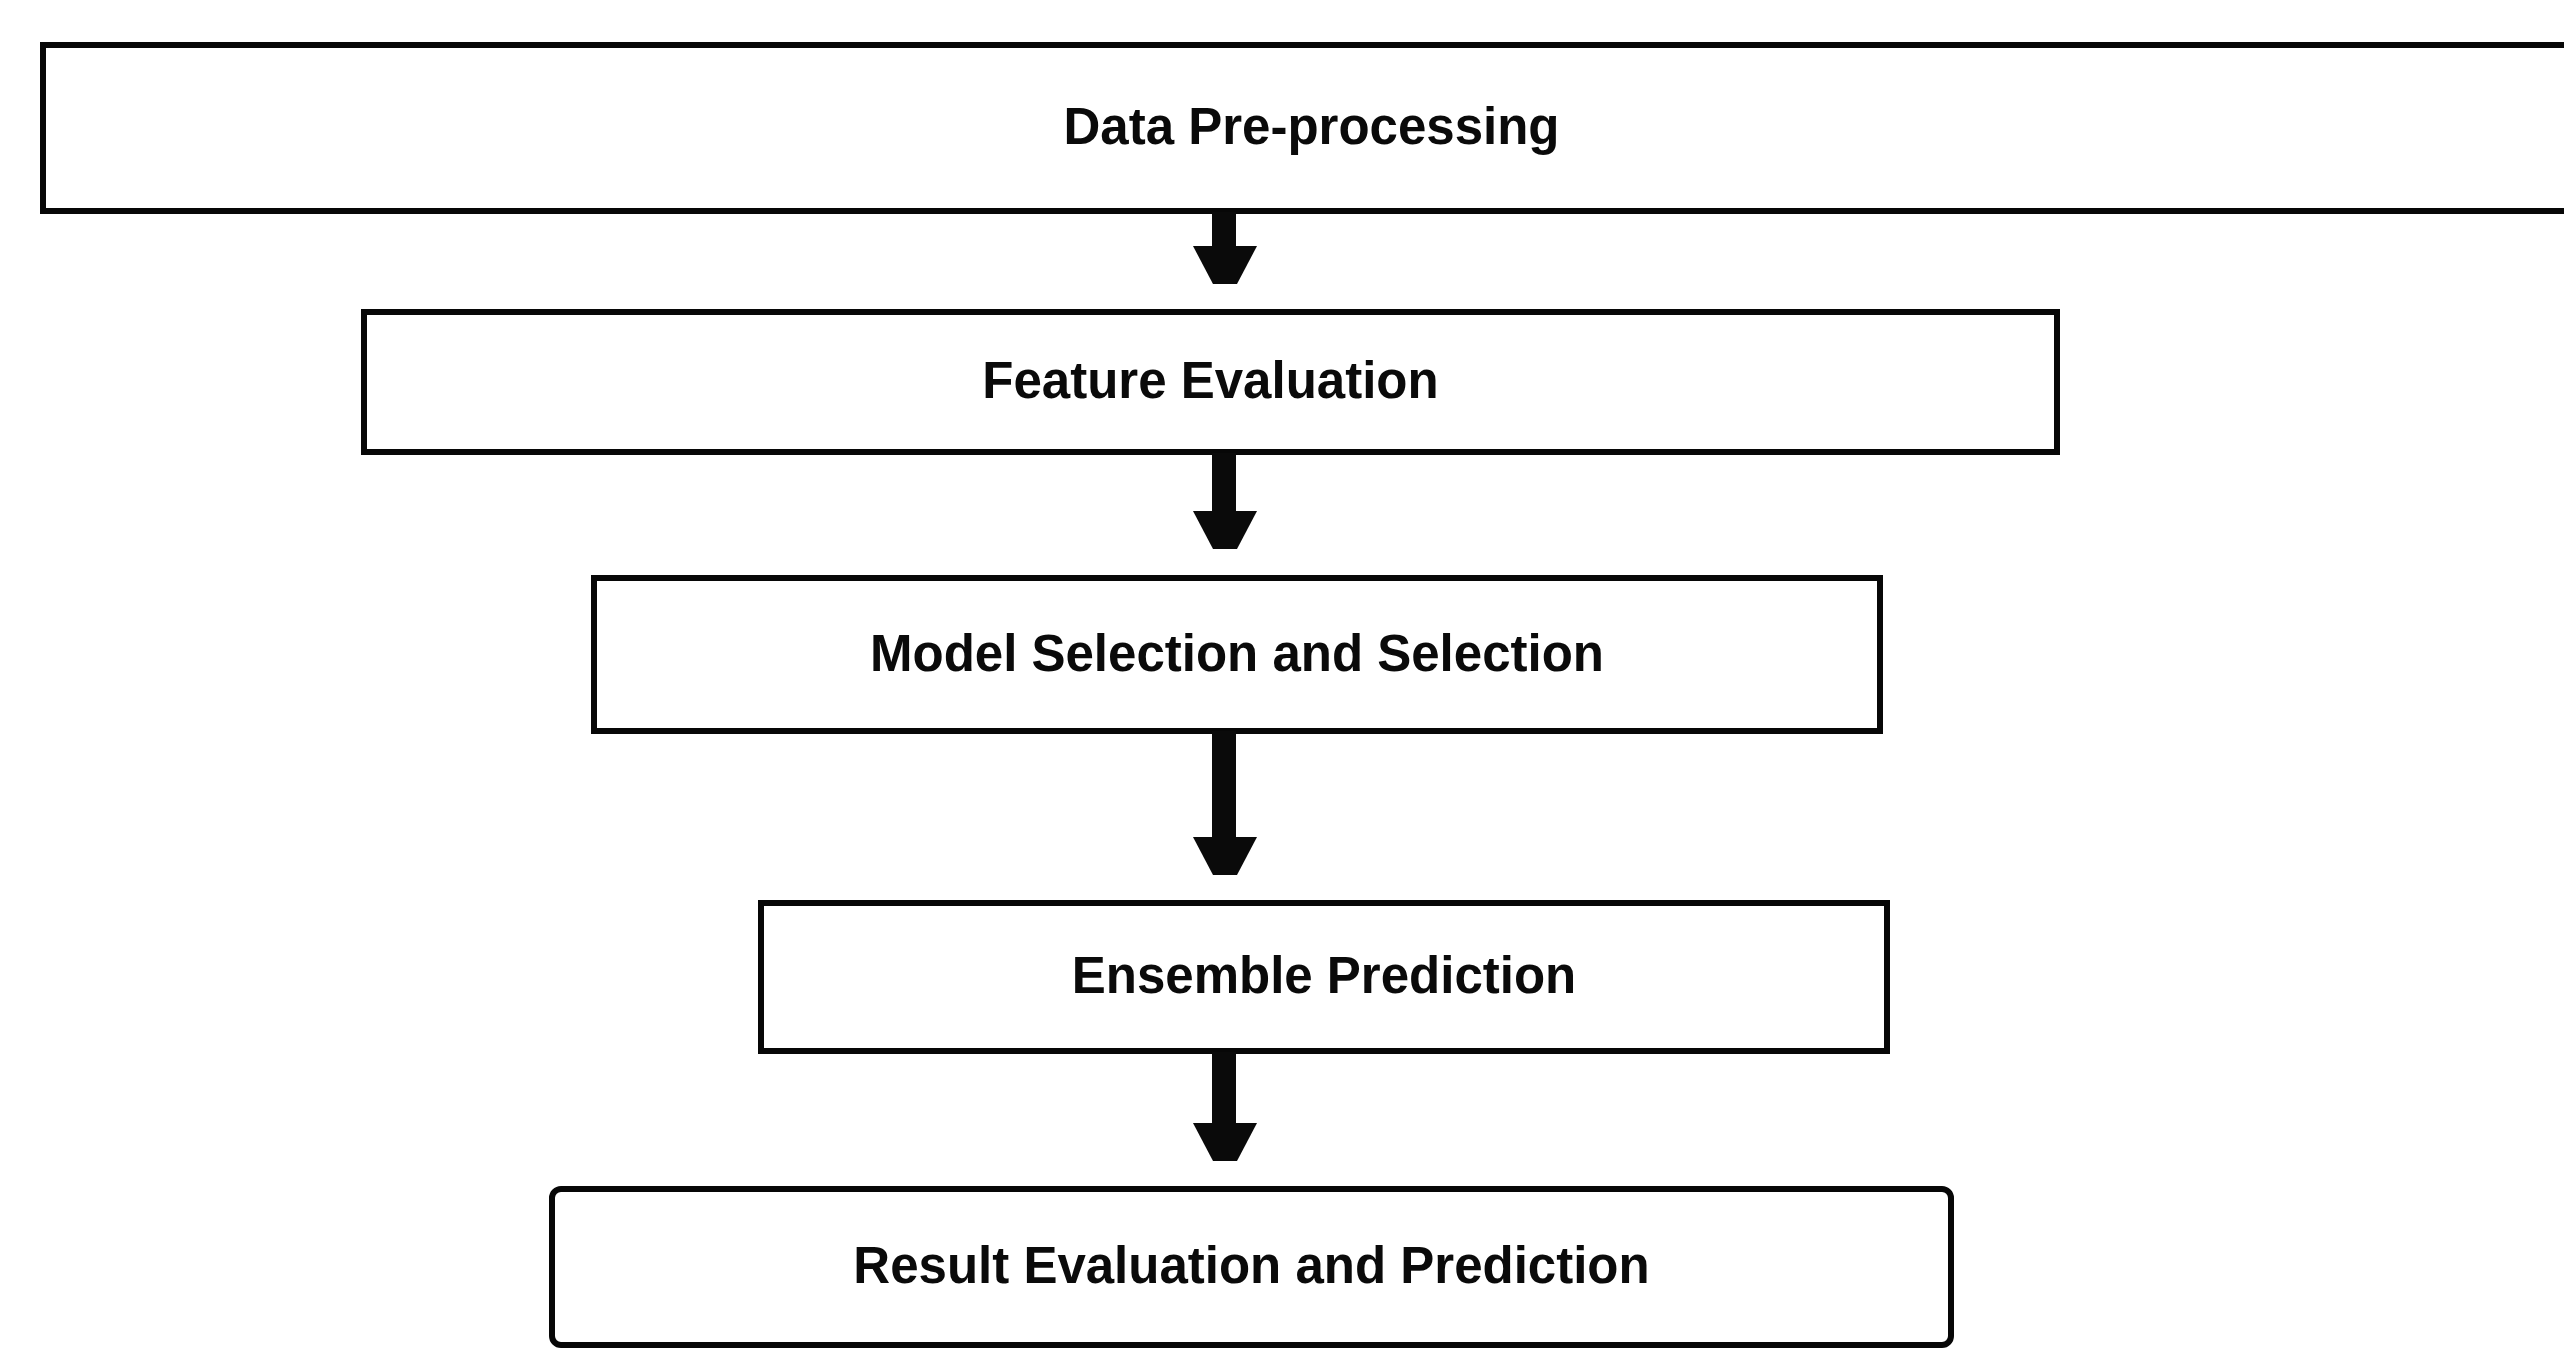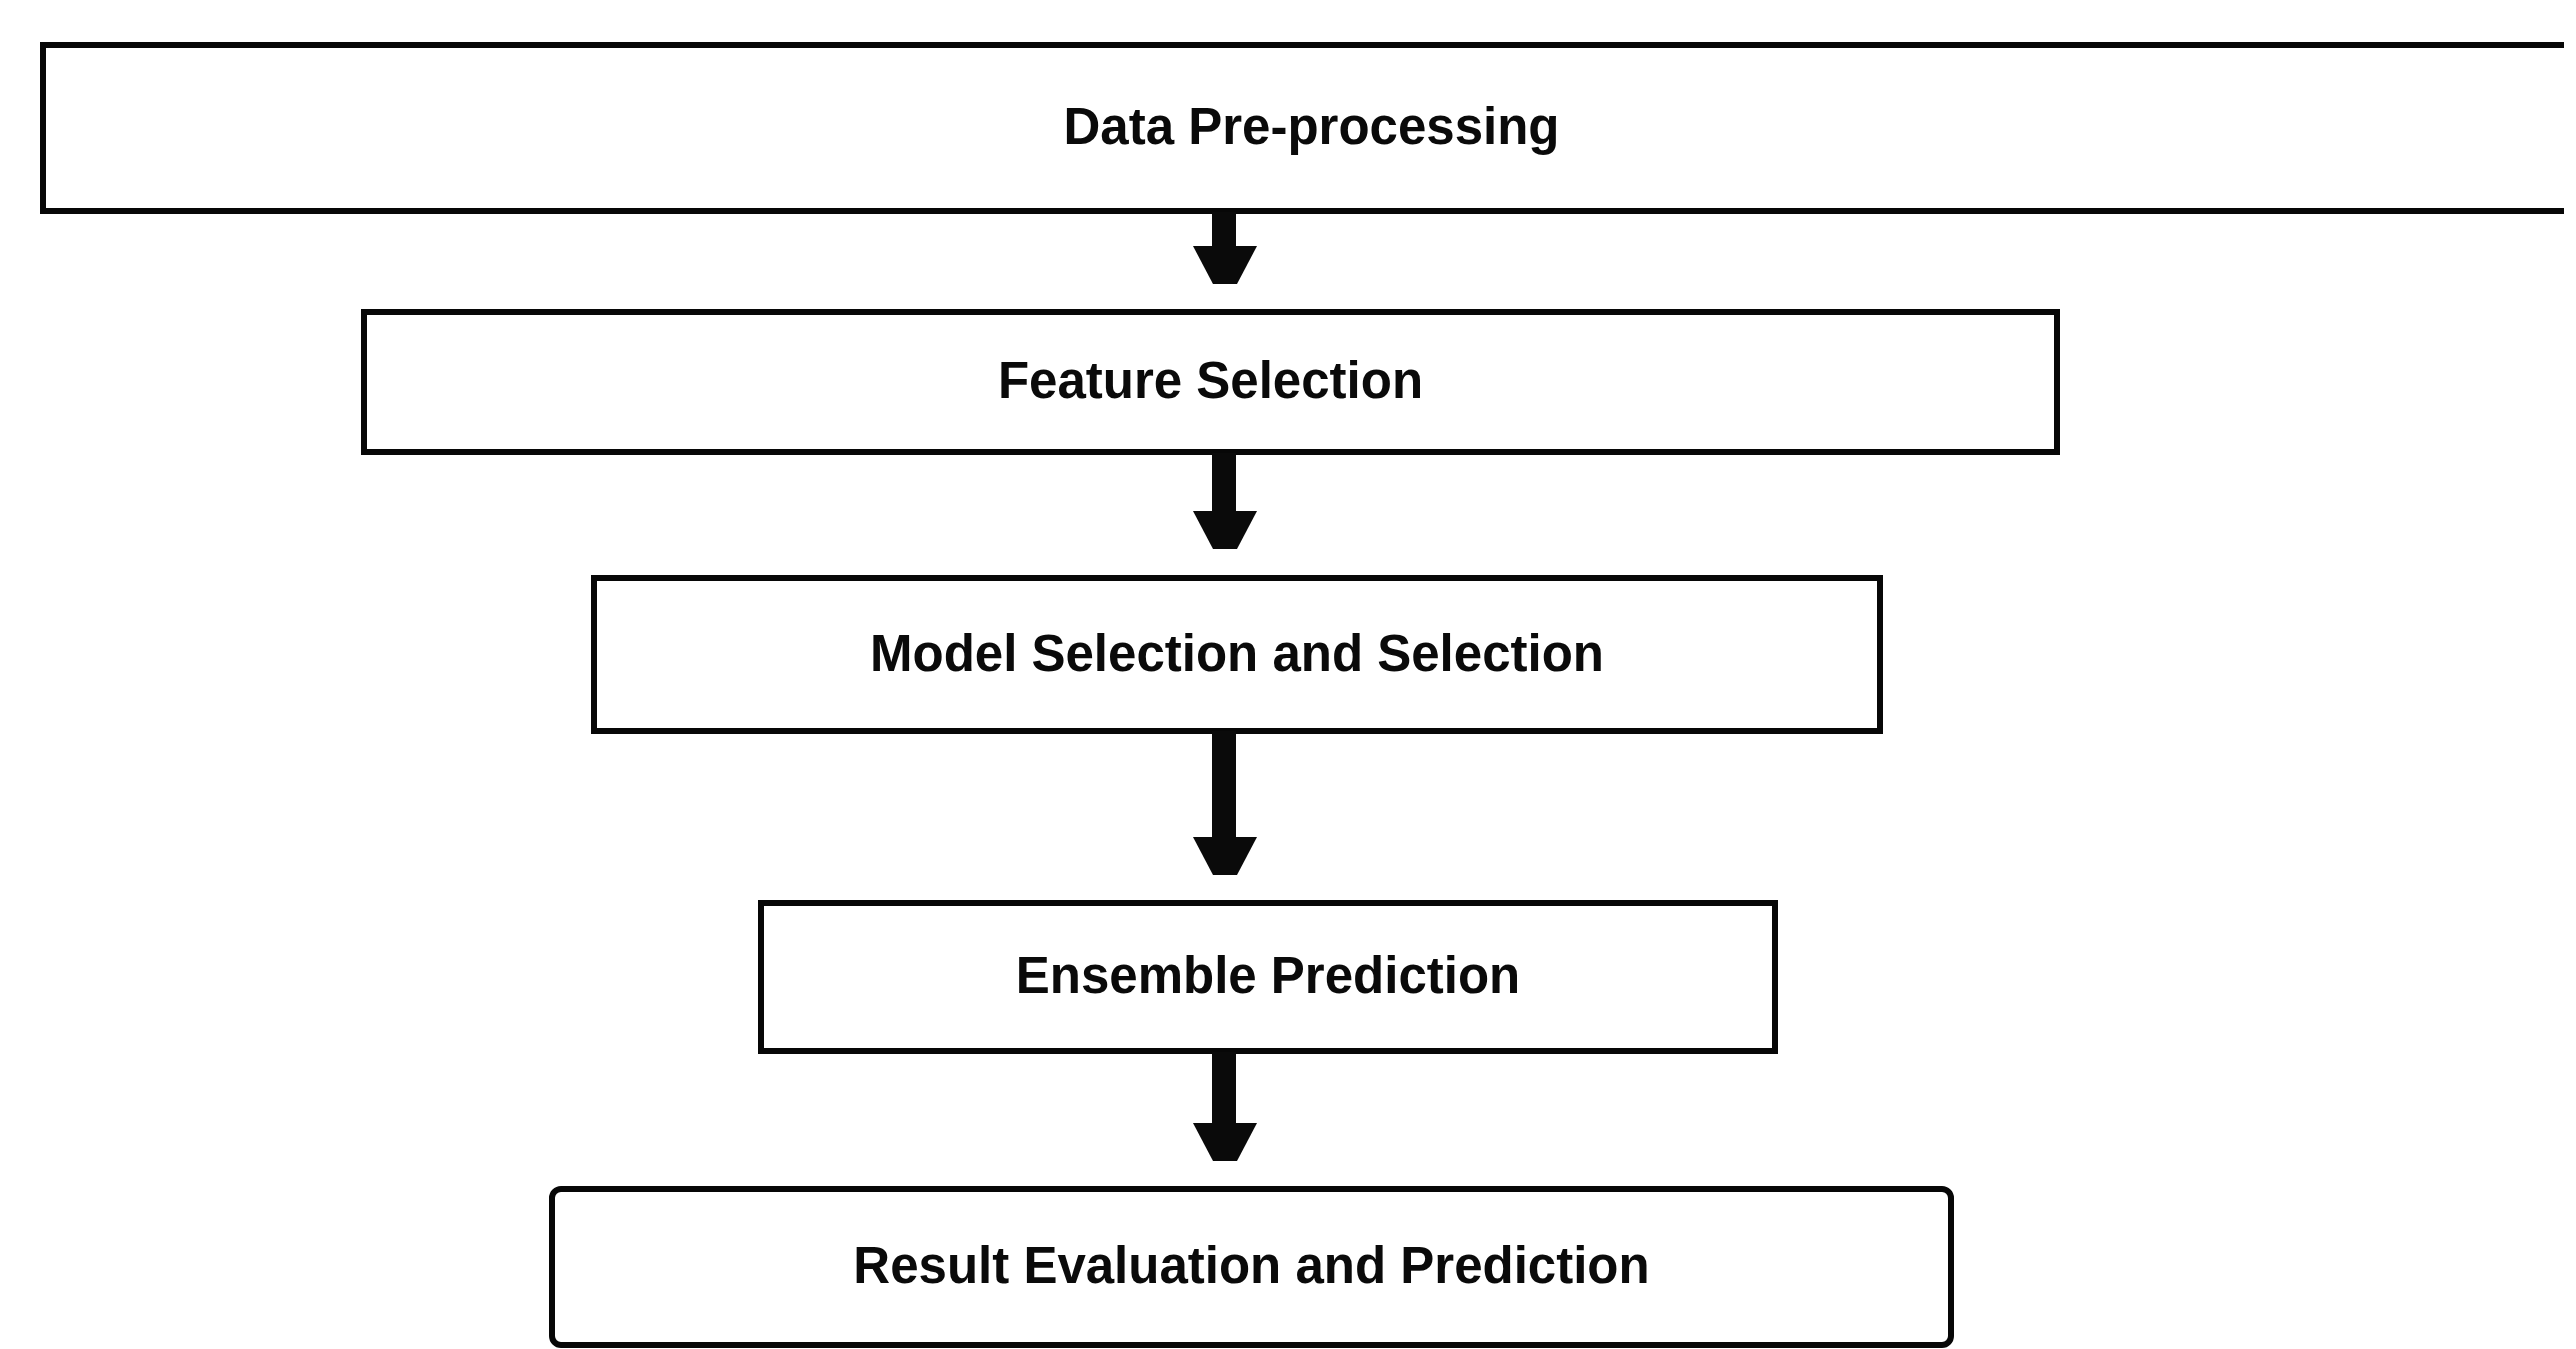--- a/index.html
+++ b/index.html
@@ -28,21 +28,21 @@
     color: #0a0a0a;
     white-space: nowrap;
     letter-spacing: 0px;
   }
   .step.rounded { border-radius: 12px; }
 
   
   .step1 { left: 16px;  top: 18px;   width: 2543px; height: 172px; }
   .step2 { left: 337px; top: 285px;  width: 1699px; height: 146px; }
   .step3 { left: 567px; top: 551px;  width: 1292px; height: 159px; }
-  .step4 { left: 734px; top: 876px;  width: 1020px; height: 154px; }
+  .step4 { left: 734px; top: 876px;  width: 1132px; height: 154px; }
   .step5 { left: 525px; top: 1162px; width: 1405px; height: 162px; }
 
   .arrow {
     position: absolute;
     left: 1169px;   
     width: 41px;
   }
   .arrow .shaft {
     position: absolute;
     left: 19px;
@@ -74,21 +74,21 @@
   <div class="step step1">
     <span class="label">Data Pre-processing</span>
   </div>
 
   <div class="arrow arrow1">
     <div class="shaft"></div>
     <div class="head"></div>
   </div>
 
   <div class="step step2">
-    <span class="label">Feature Selection</span>
+    <span class="label">Feature Evaluation</span>
   </div>
 
   <div class="arrow arrow2">
     <div class="shaft"></div>
     <div class="head"></div>
   </div>
 
   <div class="step step3">
     <span class="label">Model Selection and Selection</span>
   </div>

